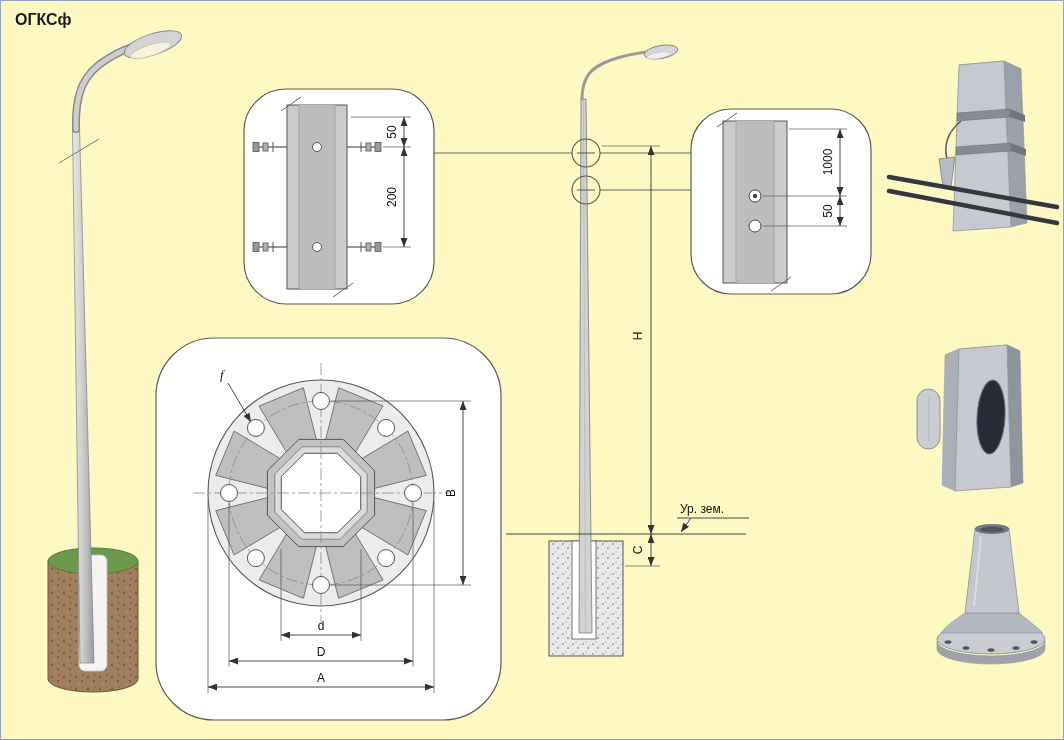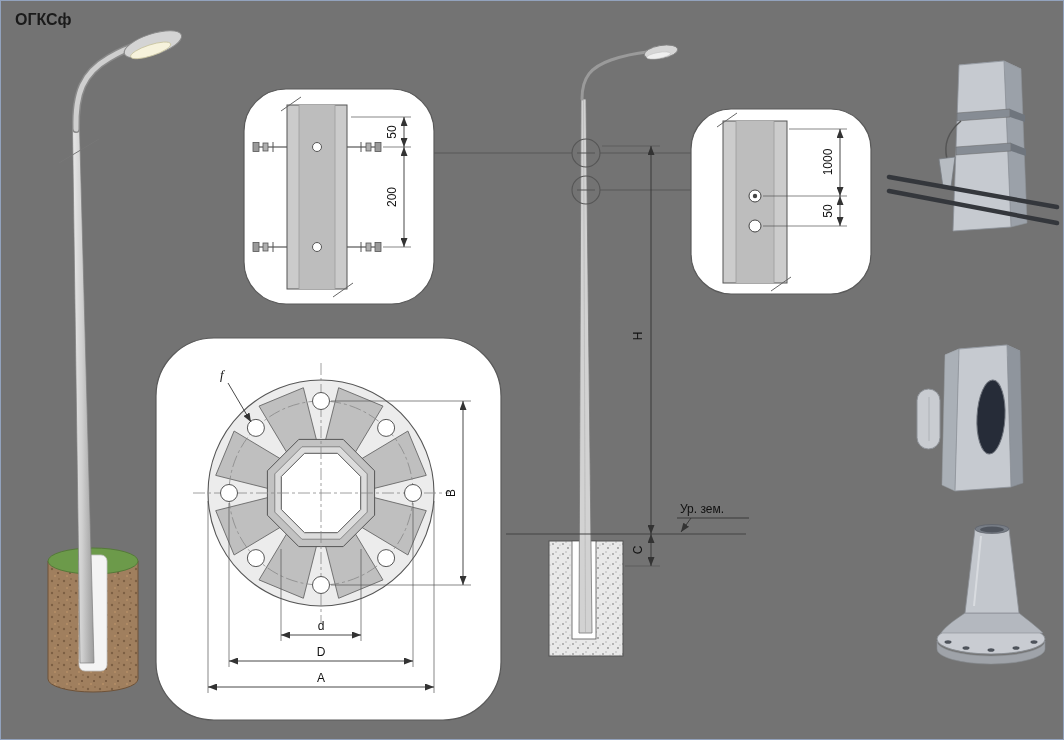--- a/index.html
+++ b/index.html
@@ -1,18 +1,18 @@
 <!DOCTYPE html>
 <html><head>
 <meta charset="utf-8">
 <style>
   html,body{margin:0;padding:0;background:#fff;}
   .frame{
     width:1064px;height:740px;box-sizing:border-box;border:1px solid #92a2bd;
-    background:#737373;position:relative;overflow:hidden;
+    background:#fef9c3;position:relative;overflow:hidden;
     font-family:"Liberation Sans",sans-serif;
   }
   svg{display:block;}
   .title{font:600 16px "Liberation Sans",sans-serif;fill:#1a1a1a;}
   .dimtext{font:12px "Liberation Sans",sans-serif;fill:#111;}
   .dimtext-it{font:italic 13px "Liberation Serif",serif;fill:#111;}
   .box{fill:#ffffff;stroke:#5a5a5a;stroke-width:1.2;}
   .ext{stroke:#555;stroke-width:.7;fill:none;}
   .dim{stroke:#333;stroke-width:.9;fill:none;}
   .thin{stroke:#555;stroke-width:.9;fill:none;}

